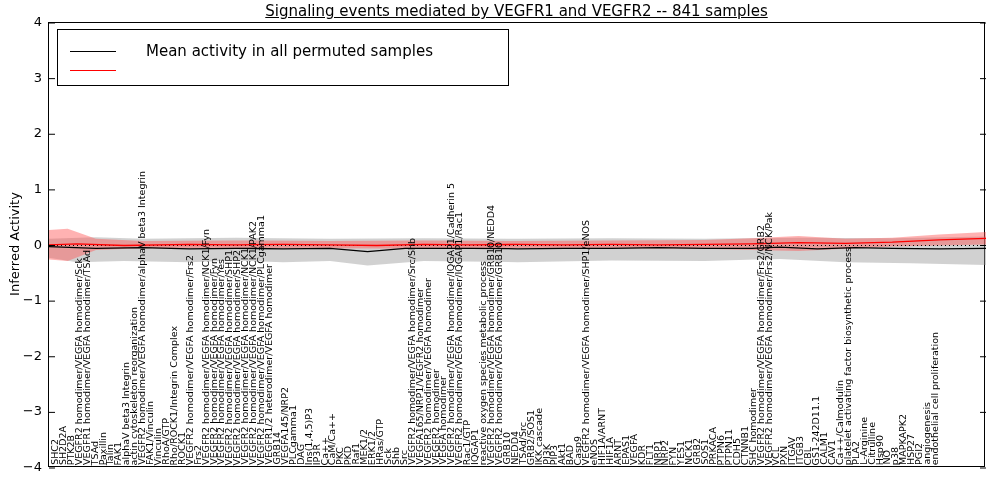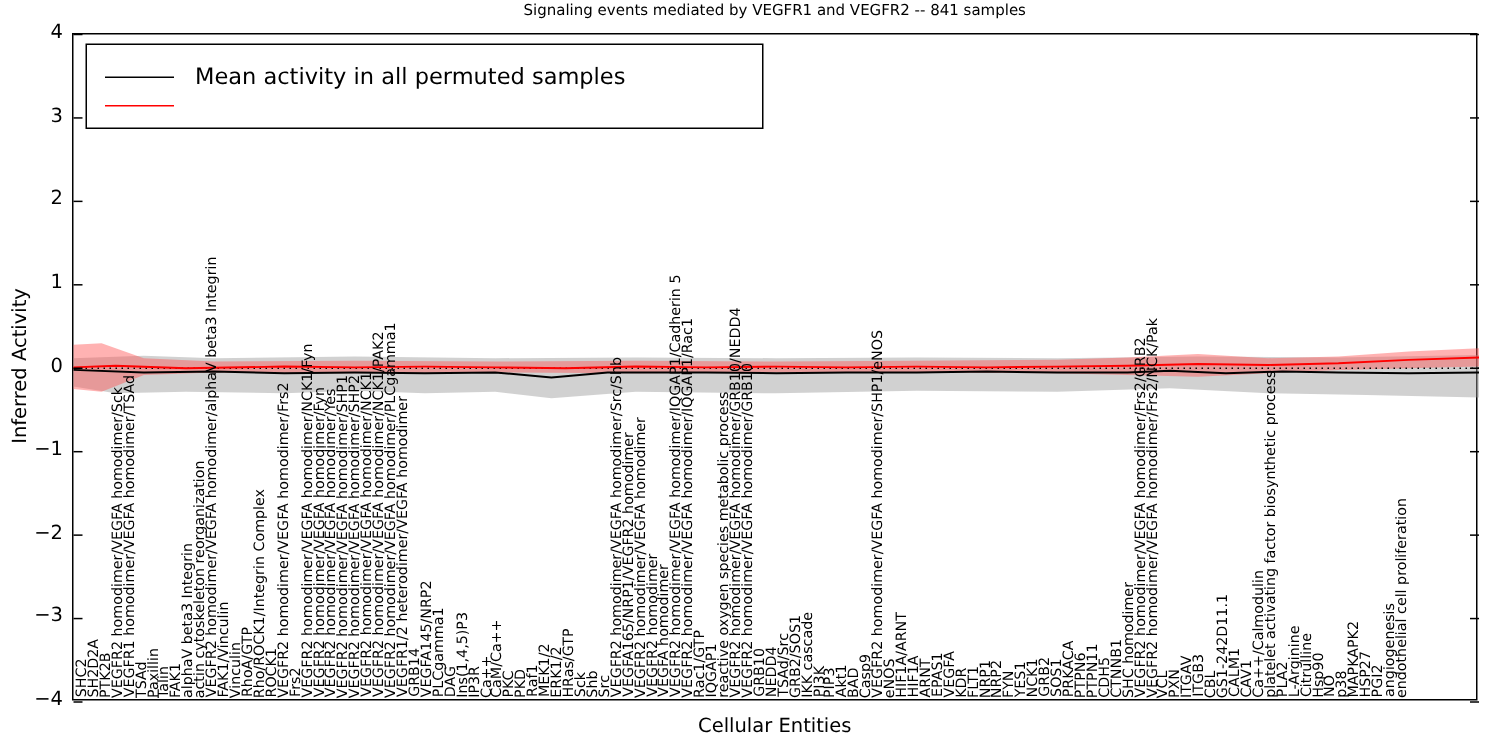--- a/index.html
+++ b/index.html
@@ -2,21 +2,21 @@
 <html><head>
 <meta charset="utf-8">
 <style>
   html,body{margin:0;padding:0;background:#ffffff;}
   .figure{
     position:relative;width:1000px;height:500px;background:#ffffff;
     font-family:"DejaVu Sans","Liberation Sans",sans-serif;color:#000;overflow:hidden;
   }
   .title{
     position:absolute;left:48px;top:2px;width:937px;text-align:center;
-    font-size:10px;z-index:7;white-space:nowrap;
+    font-size:15px;z-index:7;white-space:nowrap;text-decoration:underline;
   }
   .plot{
     position:absolute;left:48px;top:22px;width:937px;height:445px;
     border:1px solid #000;box-sizing:border-box;background:#fff;
   }
   #chart-svg{position:absolute;left:0;top:0;overflow:visible;z-index:1;}
   #xticks{position:absolute;left:0;top:0;width:1000px;height:500px;z-index:2;pointer-events:none;}
   .xtick{
     position:absolute;bottom:35px;
     writing-mode:vertical-rl;transform:rotate(180deg);
@@ -36,21 +36,21 @@
     position:absolute;left:48px;top:477px;width:937px;text-align:center;
     font-size:13px;z-index:3;
   }
   .legend{
     position:absolute;left:57px;top:29px;width:452px;
     border:1px solid #000;background:#ffffff;z-index:6;
     padding:7px 10px 9px 10px;box-sizing:border-box;
   }
   .legend-row{display:flex;align-items:center;gap:14px;padding:5px 2px;}
   .legend-swatch{display:inline-block;width:46px;height:0;border-top:1.6px solid #000;flex:0 0 auto;}
-  .legend-label{font-size:15px;white-space:nowrap;}
+  .legend-label{font-size:15px;white-space:nowrap;margin-left:16px;}
 </style>
 </head>
 <body>
 
 <div class="figure">
 
   <div class="title">Signaling events mediated by VEGFR1 and VEGFR2 -- 841 samples</div>
 
   <div class="ylabel">Inferred Activity</div>
 
@@ -201,21 +201,20 @@
       <div class="ytick" style="top: 404.375px;">−3</div>
       <div class="ytick" style="top: 348.75px;">−2</div>
       <div class="ytick" style="top: 293.125px;">−1</div>
       <div class="ytick" style="top: 237.5px;">0</div>
       <div class="ytick" style="top: 181.875px;">1</div>
       <div class="ytick" style="top: 126.25px;">2</div>
       <div class="ytick" style="top: 70.625px;">3</div>
       <div class="ytick" style="top: 15px;">4</div>
     </div>
 
-  <div class="xlabel">Cellular Entities</div>
 
   <div class="legend">
     <div class="legend-row">
       <span class="legend-swatch" style="border-top-color: rgb(0, 0, 0);"></span>
       <span class="legend-label">Mean activity in all permuted samples</span>
     </div>
     <div class="legend-row">
       <span class="legend-swatch" style="border-top-color: rgb(255, 0, 0);"></span>
     </div>
   </div>

